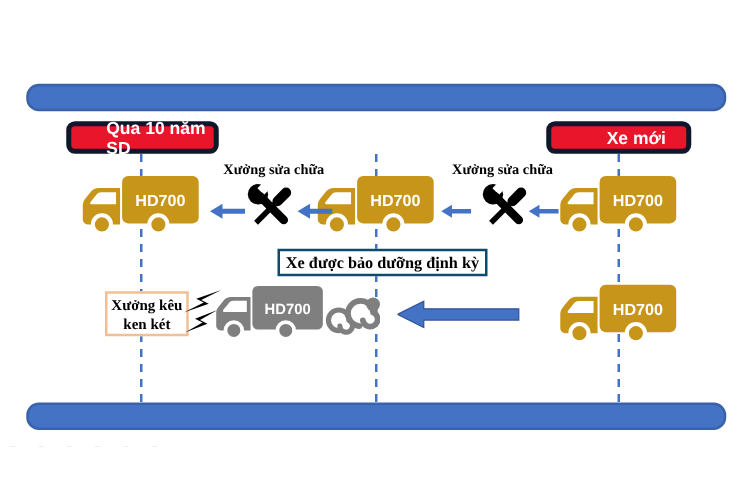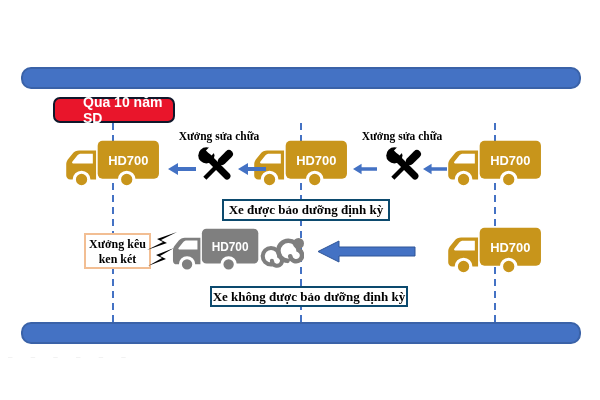--- a/index.html
+++ b/index.html
@@ -2,21 +2,21 @@
 <html><head>
 <meta charset="utf-8">
 <style>
   html,body{margin:0;padding:0;background:#fff;}
   #stage{position:relative;width:600px;height:400px;background:#fff;overflow:hidden;
          font-family:"Liberation Sans",sans-serif;}
   .bar{position:absolute;left:21px;width:560px;height:22px;background:#4472C4;
        border:2px solid #3A62A8;border-radius:10px;box-sizing:border-box;z-index:2;}
   .dash{position:absolute;top:123px;height:199px;width:2px;z-index:1;
         background:repeating-linear-gradient(to bottom,#4472C4 0 7px,transparent 7px 12px);}
-  .stage-label{position:absolute;top:97px;height:26px;background:#E9152B;border:2px solid #0f172a;
+  .stage-label{position:absolute;top:97px;height:26px;background:#E9152B;border:4px solid #0f172a;
        border-radius:7px;box-sizing:border-box;color:#fff;font-weight:bold;font-size:14px;
        display:flex;align-items:center;justify-content:center;z-index:4;padding-left:28px;}
   .workshop{position:absolute;top:130px;width:96px;text-align:center;color:#000;
        font-family:"Liberation Serif",serif;font-weight:bold;font-size:11.5px;z-index:3;}
   .caption{position:absolute;background:#fff;border:2px solid #0c4a6e;box-sizing:border-box;
        color:#000;font-family:"Liberation Serif",serif;font-weight:bold;font-size:13px;
        display:flex;align-items:center;justify-content:center;z-index:3;}
   .abs{position:absolute;z-index:3;}
   .noise-box{position:absolute;left:84px;top:233px;width:67px;height:36px;background:#fff;
        border:2px solid #F2BE93;box-sizing:border-box;z-index:3;text-align:center;
@@ -31,20 +31,21 @@
 <div id="stage">
 
   <div class="bar" style="top:67px"></div>
   <div class="bar" style="top:322px"></div>
 
   <div class="dash" style="left:112px"></div>
   <div class="dash" style="left:300px"></div>
   <div class="dash" style="left:494px"></div>
 
   <div class="stage-label" style="left:53px;width:122px">Qua 10 năm SD</div>
+  <div class="stage-label" style="left:437px;width:116px">Xe mới</div>
 
   <div class="workshop" style="left:171px">Xưởng sửa chữa</div>
   <div class="workshop" style="left:354px">Xưởng sửa chữa</div>
 
   <svg class="abs" style="left:65px;top:140px" width="96" height="50" viewBox="0 0 118 62">
     <rect x="40" y="1" width="76" height="47" rx="6" fill="#C8951B"></rect>
     <path d="M38 13 H17 C13.7 13 10.8 14.4 8.8 16.9 L3.2 23.9 C1.8 25.7 1 27.9 1 30.2 V44 C1 46.8 3.2 49 6 49 H38 Z" fill="#C8951B"></path>
     <path d="M34 17 H19.5 C17.6 17 15.9 17.8 14.7 19.3 L8.5 27 C7.9 27.8 8.4 29 9.5 29 H34 Z" fill="#fff"></path>
     <circle cx="20" cy="49" r="9" fill="#C8951B" stroke="#fff" stroke-width="4"></circle>
     <circle cx="76" cy="49" r="9" fill="#C8951B" stroke="#fff" stroke-width="4"></circle>
@@ -128,17 +129,16 @@
 
   <svg class="abs" style="left:447px;top:227px" width="96" height="50" viewBox="0 0 118 62">
     <rect x="40" y="1" width="76" height="47" rx="6" fill="#C8951B"></rect>
     <path d="M38 13 H17 C13.7 13 10.8 14.4 8.8 16.9 L3.2 23.9 C1.8 25.7 1 27.9 1 30.2 V44 C1 46.8 3.2 49 6 49 H38 Z" fill="#C8951B"></path>
     <path d="M34 17 H19.5 C17.6 17 15.9 17.8 14.7 19.3 L8.5 27 C7.9 27.8 8.4 29 9.5 29 H34 Z" fill="#fff"></path>
     <circle cx="20" cy="49" r="9" fill="#C8951B" stroke="#fff" stroke-width="4"></circle>
     <circle cx="76" cy="49" r="9" fill="#C8951B" stroke="#fff" stroke-width="4"></circle>
     <text x="78" y="31" text-anchor="middle" font-size="16" font-weight="bold" fill="#fff">HD700</text>
   </svg>
 
-  <div class="caption" style="left:210px;top:286px;width:198px;height:21px">Xe không được bảo dưỡng định kỳ</div>
 
   <div class="watermark">– – – – – –</div>
 
 </div>
 
 </body></html>

